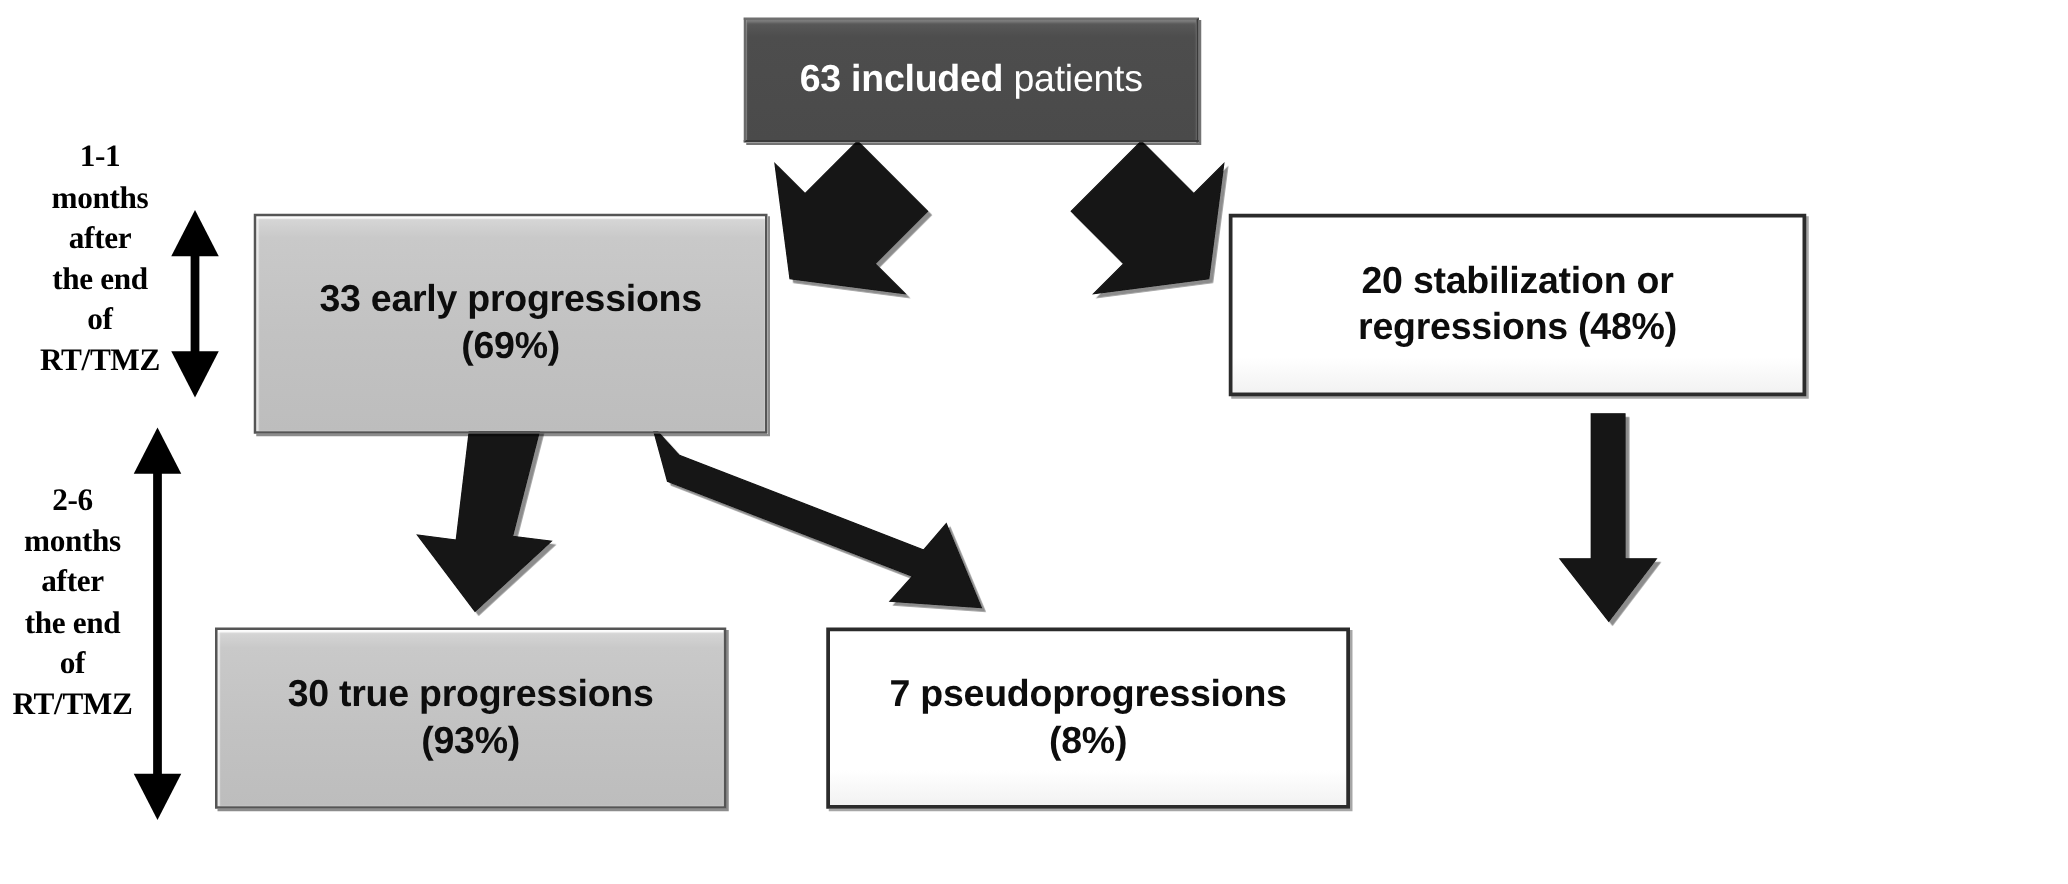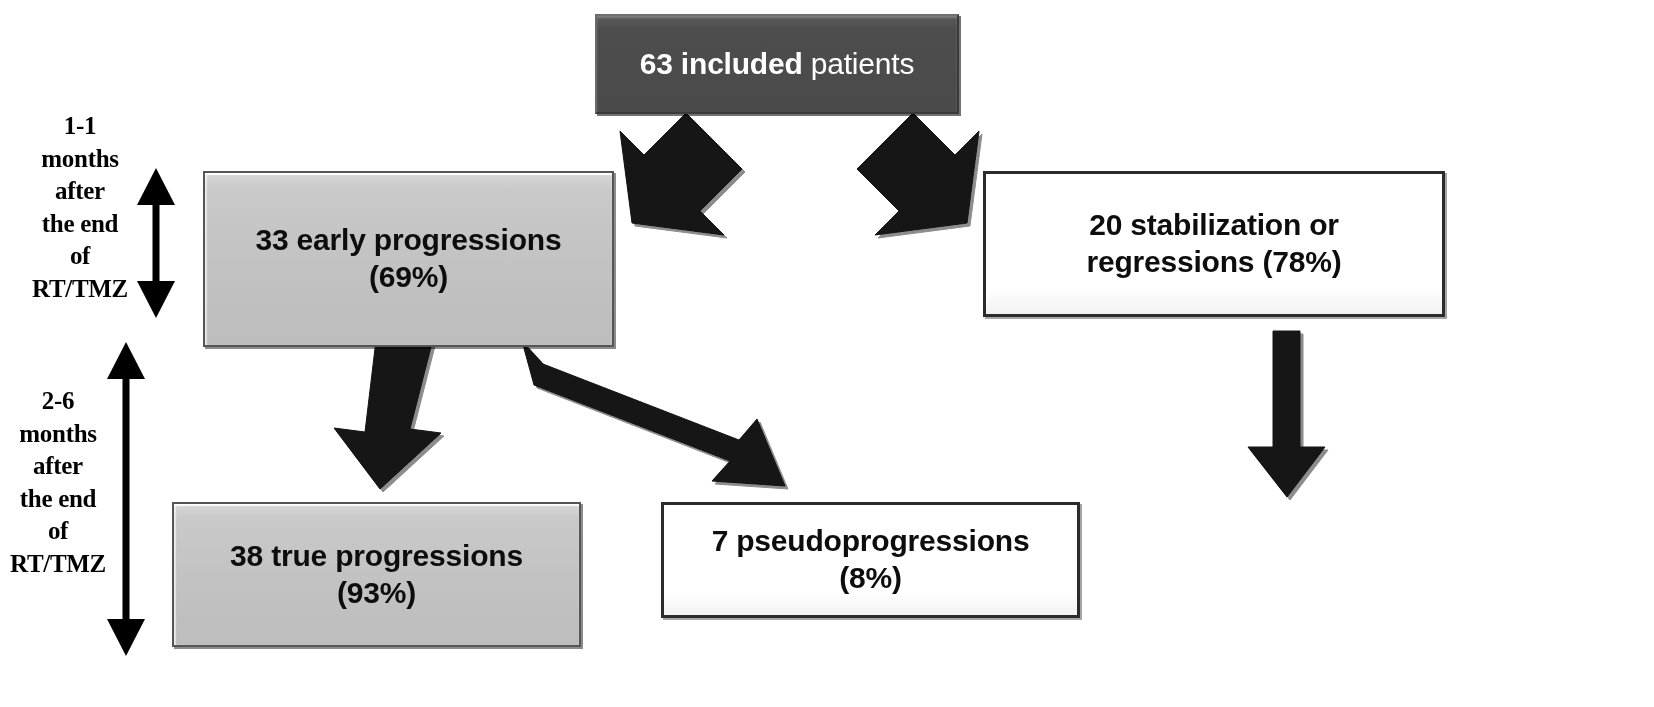--- a/index.html
+++ b/index.html
@@ -155,32 +155,32 @@
   <div class="node gray" style="left:203px; top:171px; width:411px; height:176px; font-size:30px;">
     <span class="txt">
       <span>33 early progressions</span><br>
       <span>(69%)</span>
     </span>
   </div>
 
   <div class="node white" style="left:983px; top:171px; width:462px; height:146px; font-size:30px;">
     <span class="txt">
       <span>20 stabilization or</span><br>
-      <span>regressions (78%)</span>
+      <span>regressions (48%)</span>
     </span>
   </div>
 
   <div class="node gray" style="left:172px; top:502px; width:409px; height:145px; font-size:30px;">
     <span class="txt">
-      <span>38 true progressions</span><br>
+      <span>30 true progressions</span><br>
       <span>(93%)</span>
     </span>
   </div>
 
-  <div class="node white" style="left:661px; top:502px; width:419px; height:116px; font-size:30px;">
+  <div class="node white" style="left:661px; top:502px; width:419px; height:145px; font-size:30px;">
     <span class="txt">
       <span>7 pseudoprogressions</span><br>
       <span>(8%)</span>
     </span>
   </div>
 
 
 </div>
 
 </body></html>

